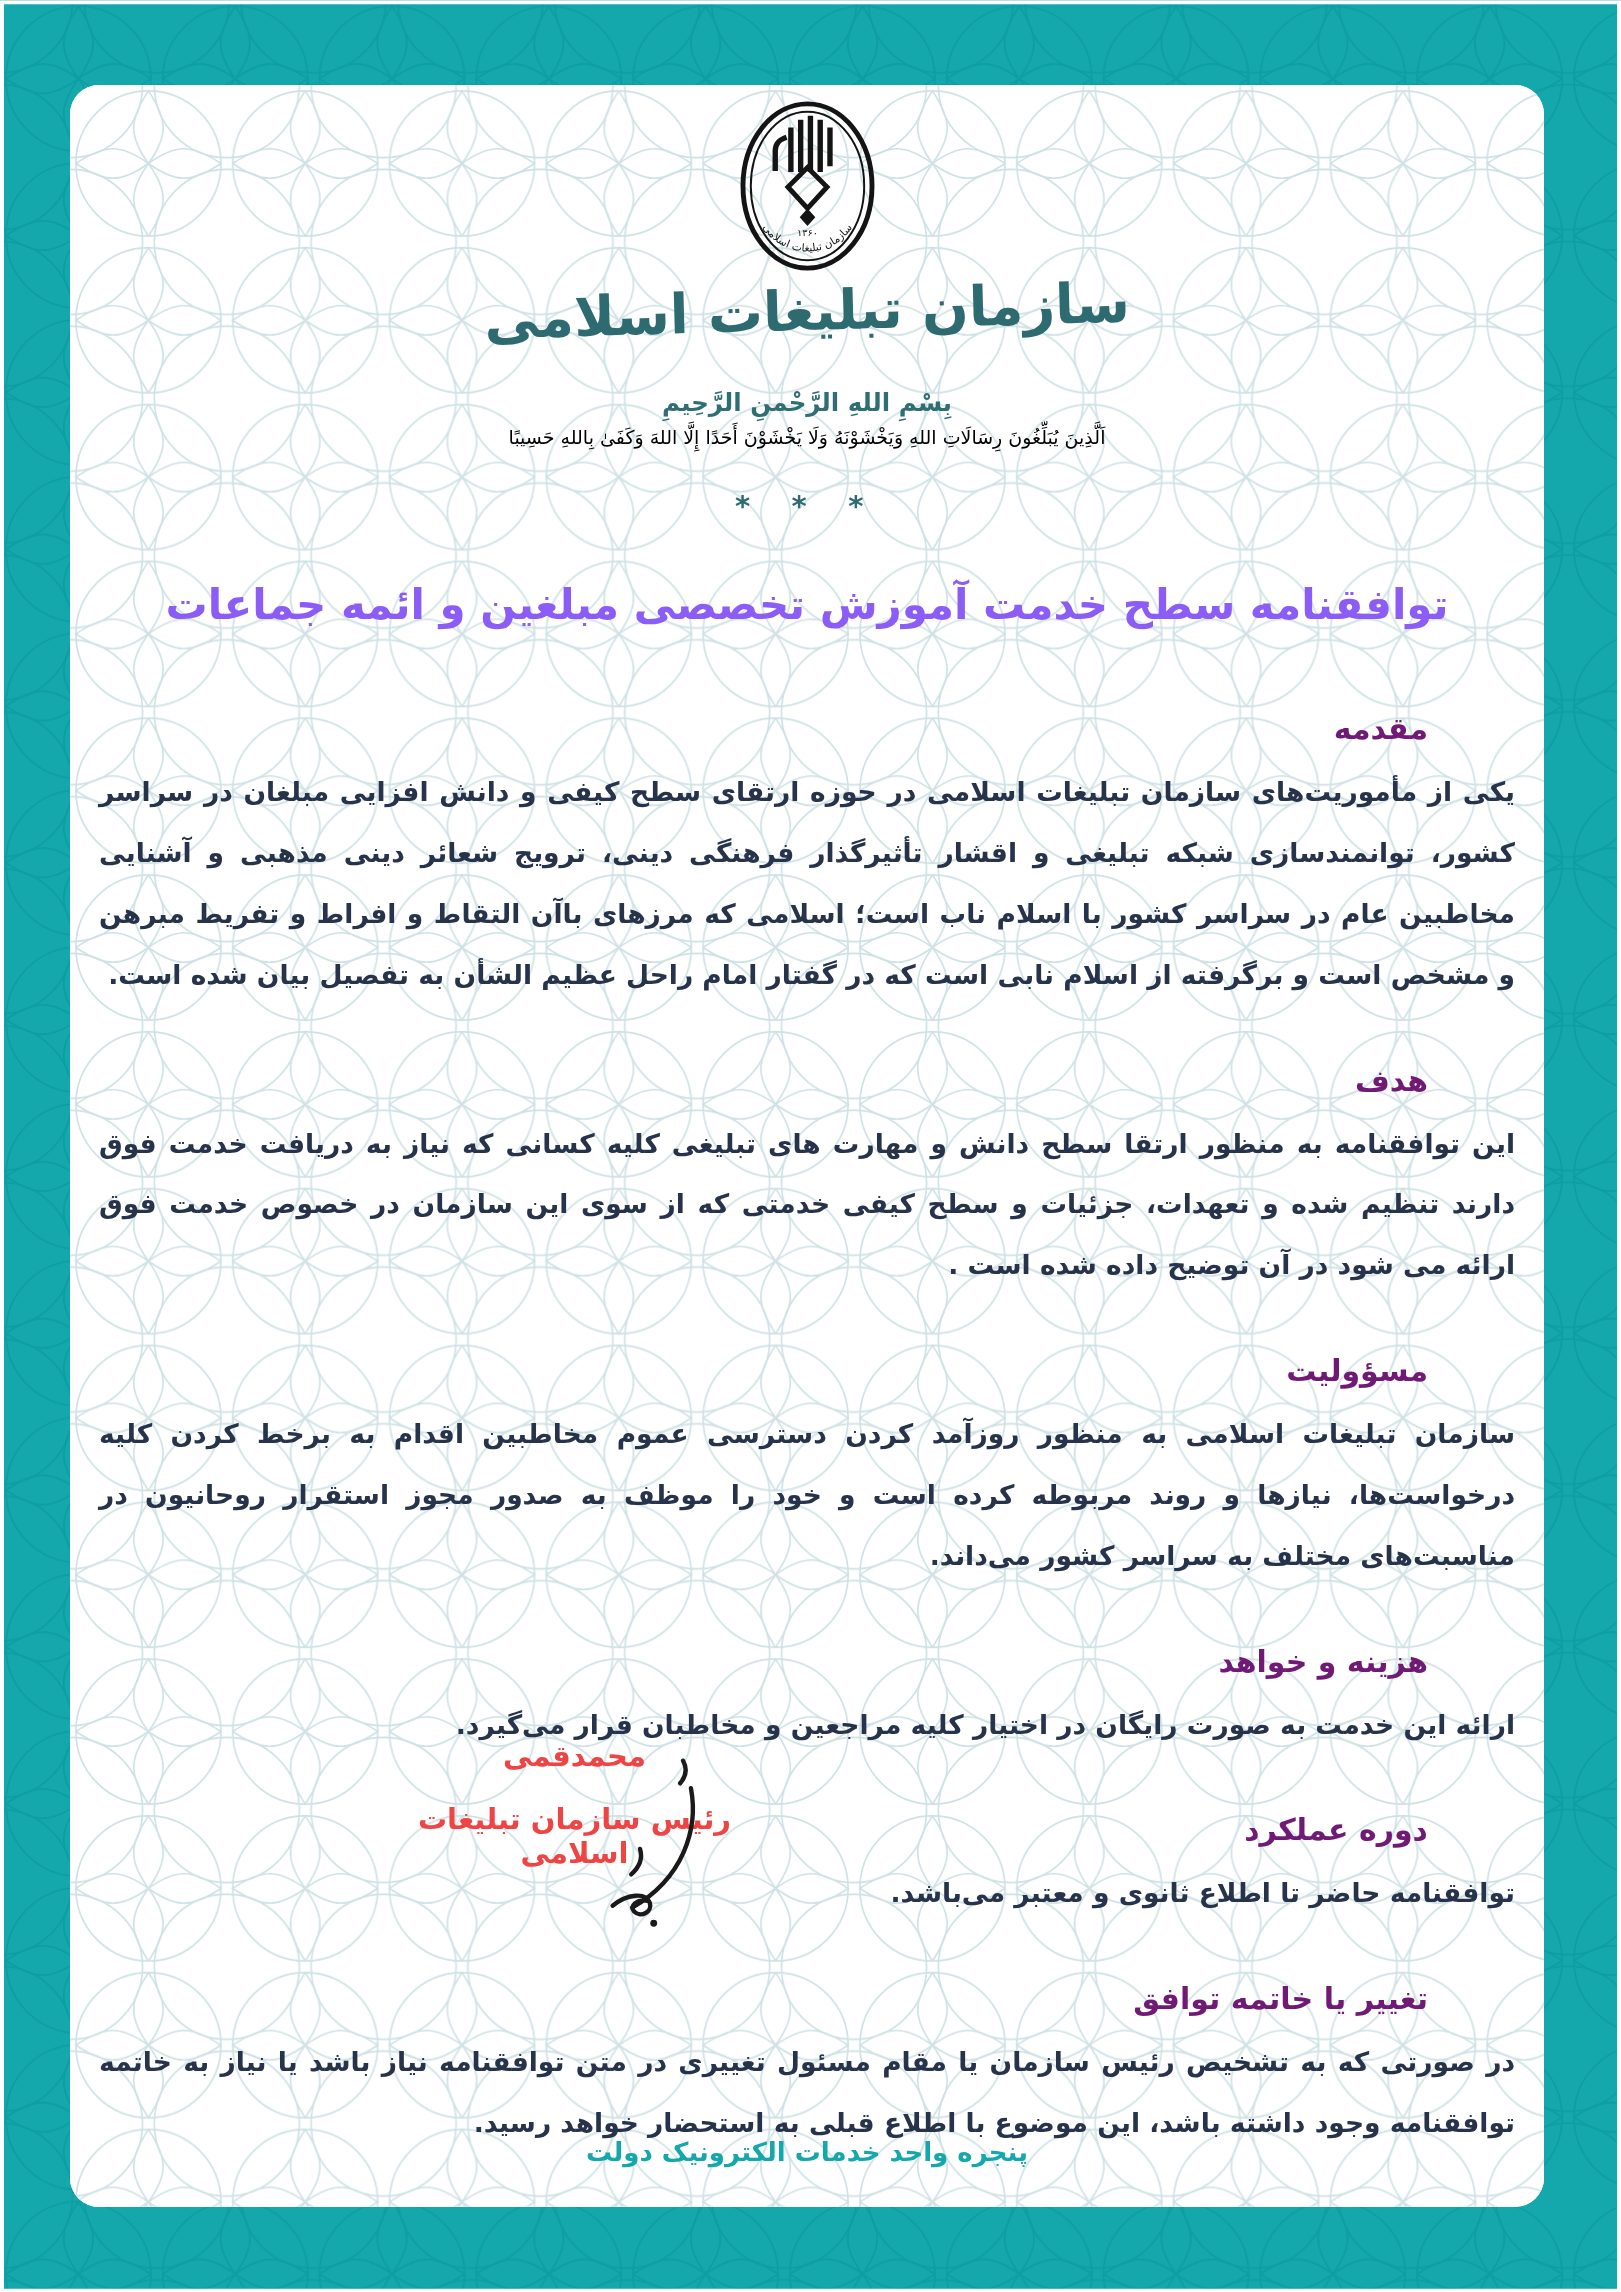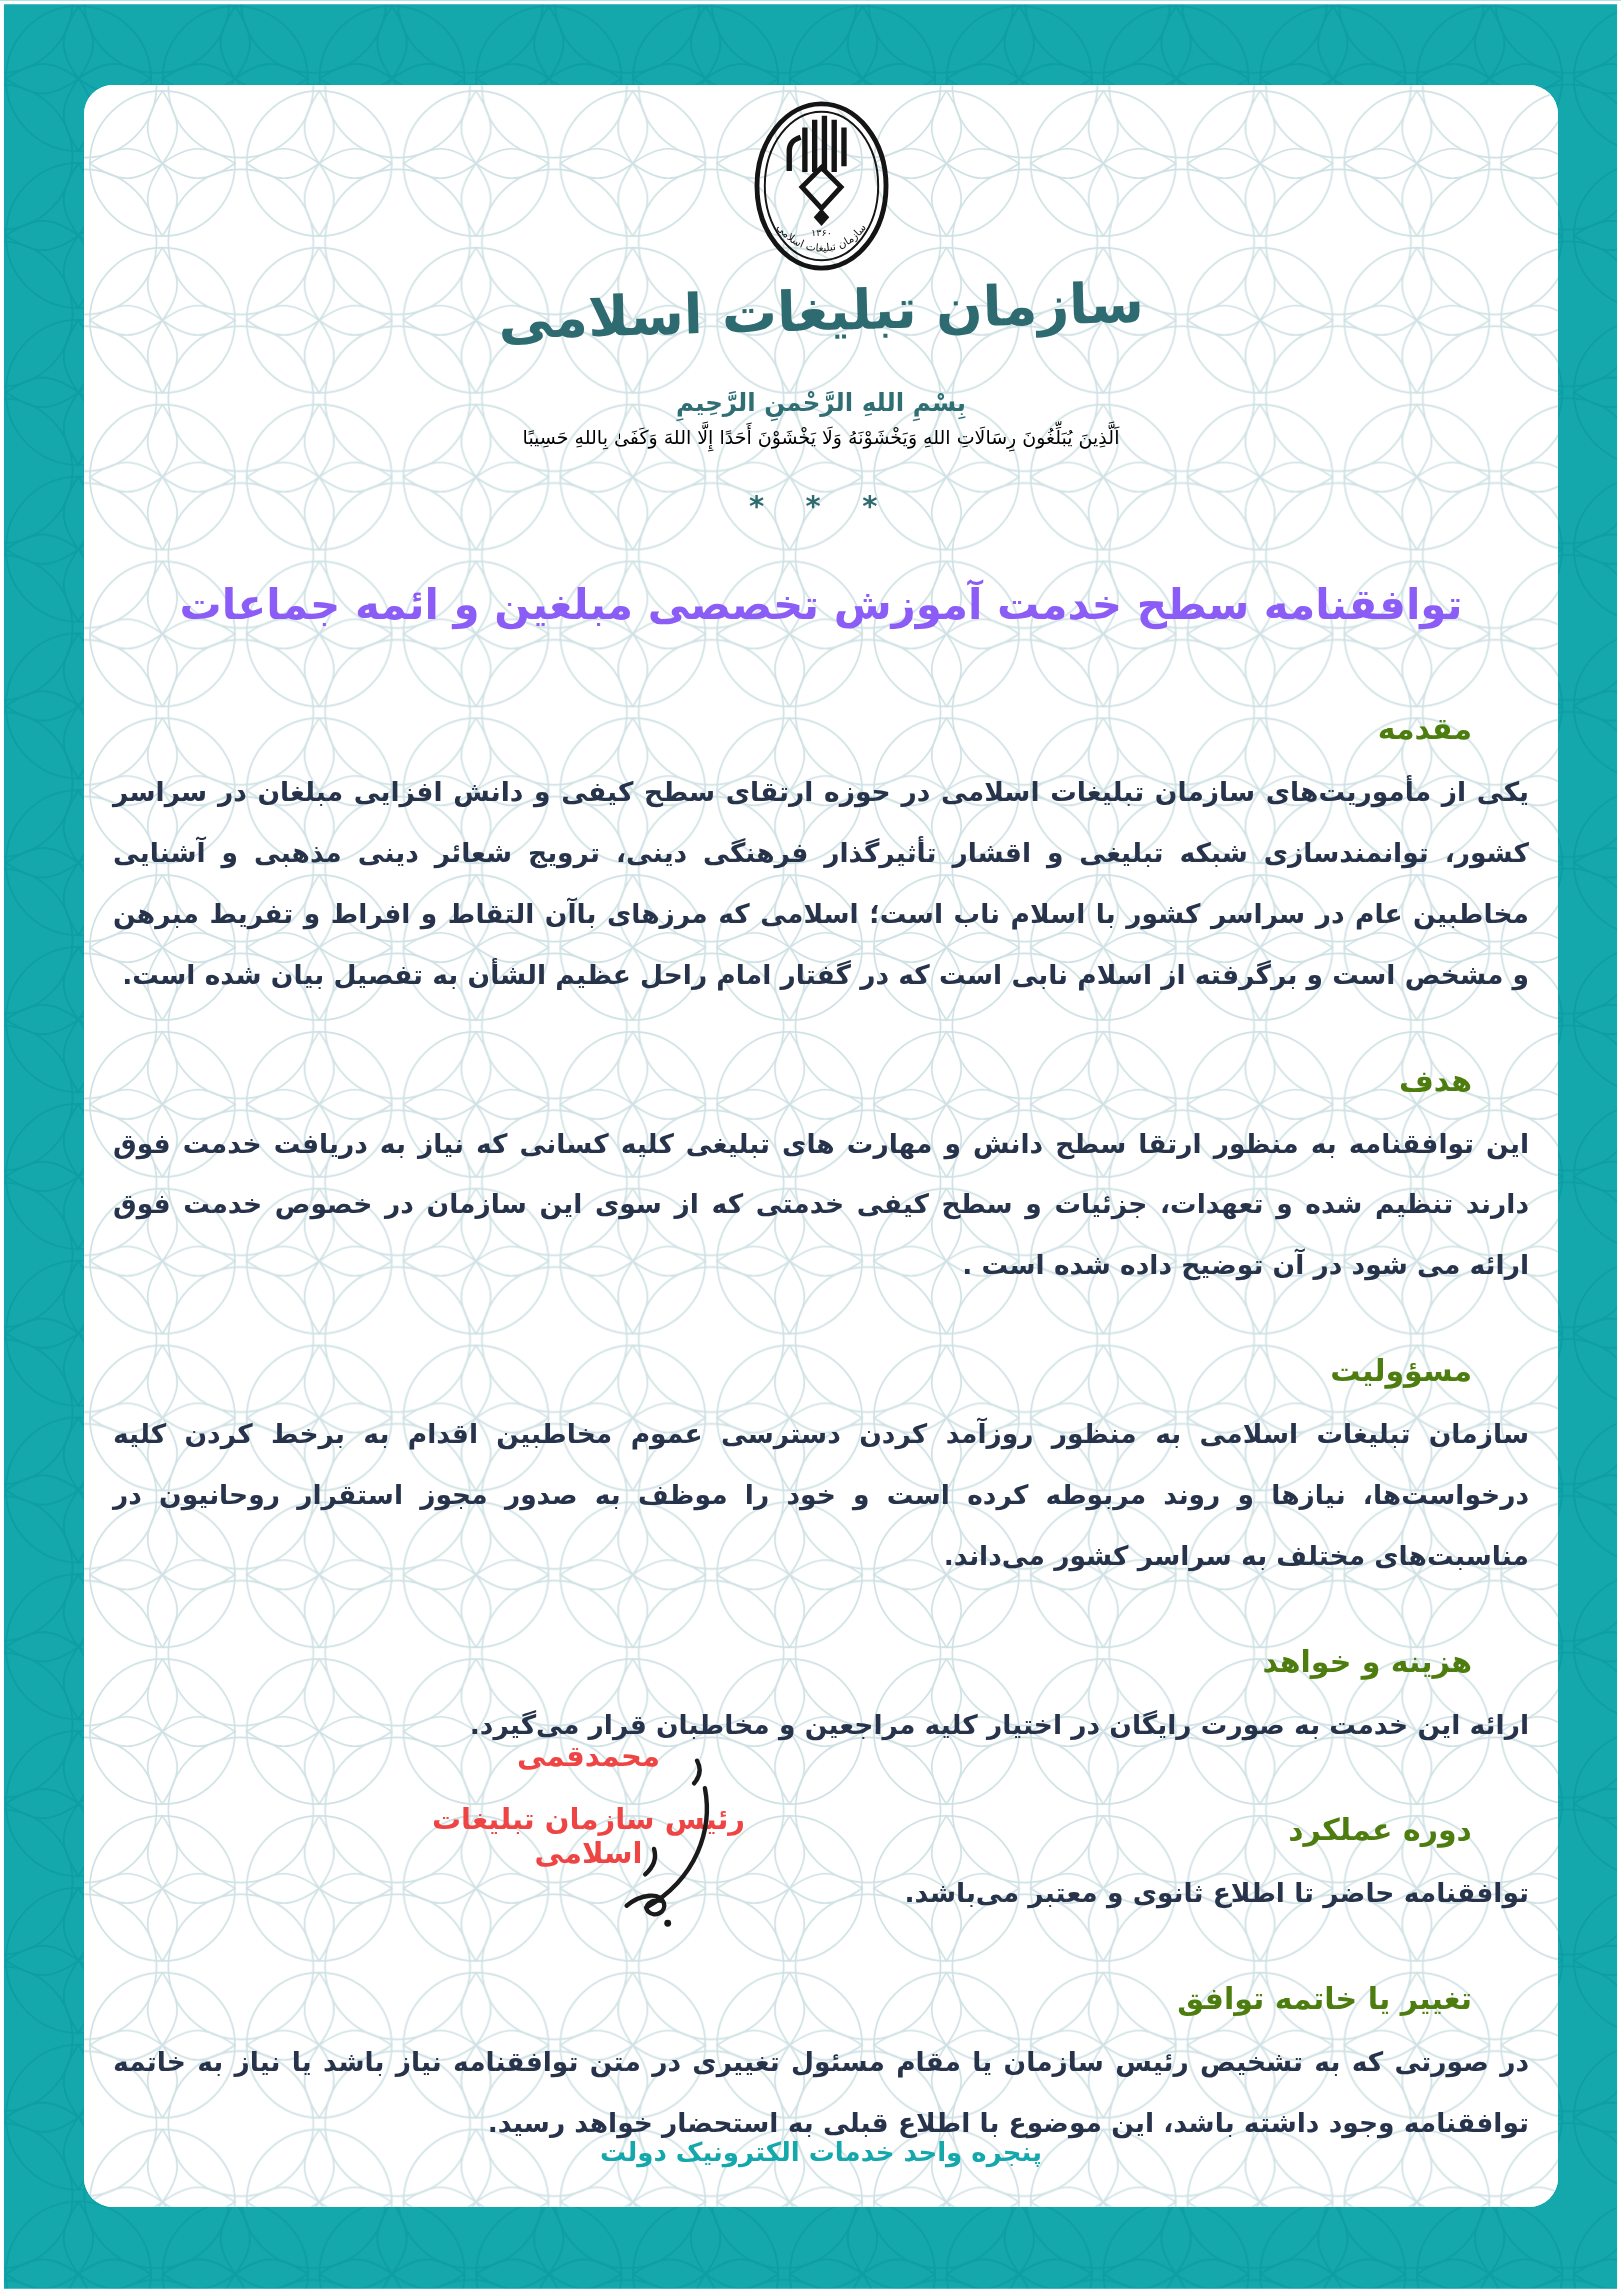--- a/index.html
+++ b/index.html
@@ -9,21 +9,21 @@
   }
   .page{
     position:relative;
     width:1621px;height:2293px;
     background:#14a8ad;
     overflow:hidden;
     direction:rtl;
   }
   .page-pattern{position:absolute;inset:0;display:block;}
   .paper{
-    position:absolute;left:84px;top:85px;
+    position:absolute;left:70px;top:85px;
     width:1474px;height:2122px;
     background:#ffffff;
     border-radius:29px;
     overflow:hidden;
   }
   .paper-pattern{position:absolute;inset:0;display:block;}
   .content{
     position:absolute;inset:0;
     padding:0 29px;
     box-sizing:border-box;
@@ -52,24 +52,24 @@
     font-size:29px;font-weight:bold;
     color:#2e6b70;
     letter-spacing:15.7px;
   }
   .doc-title{
     margin-top:57px;
     font-size:42px;font-weight:bold;
     color:#8b5cf6;
   }
   .section h2{
-    margin:57px 57px 0 0;
+    margin:57px 87px 0 0;
     text-align:right;
     font-size:30px;font-weight:bold;
-    color:#4d7c0f;
+    color:#701a75;
   }
   .section.first h2{margin-top:82px;}
   .section p{
     margin:15.7px 0 0 0;
     text-align:justify;
     text-justify:inter-word;
     font-size:26.5px;font-weight:bold;
     line-height:2.3;
     color:#26334a;
   }

